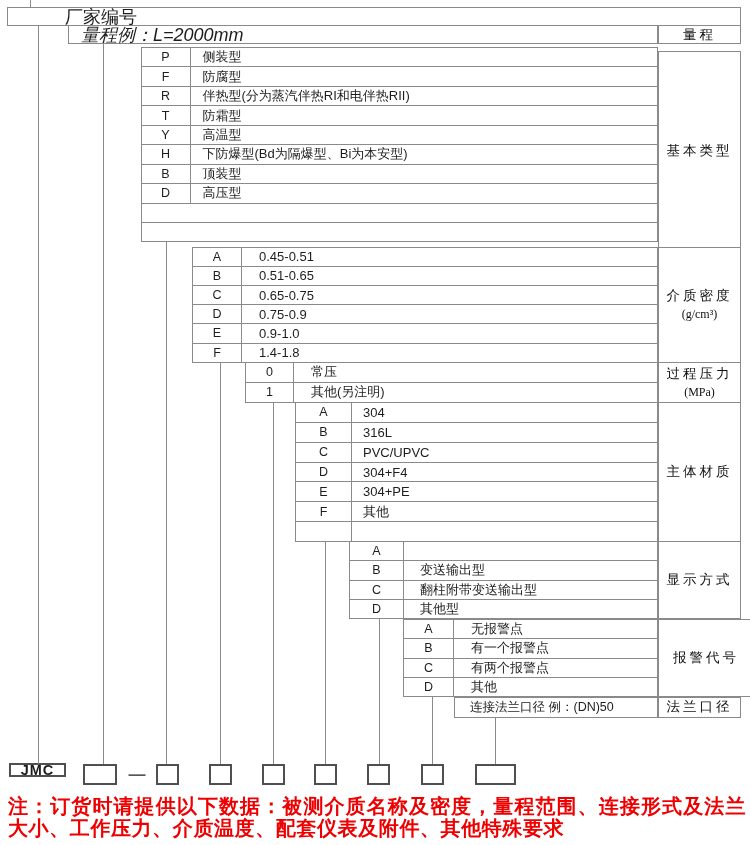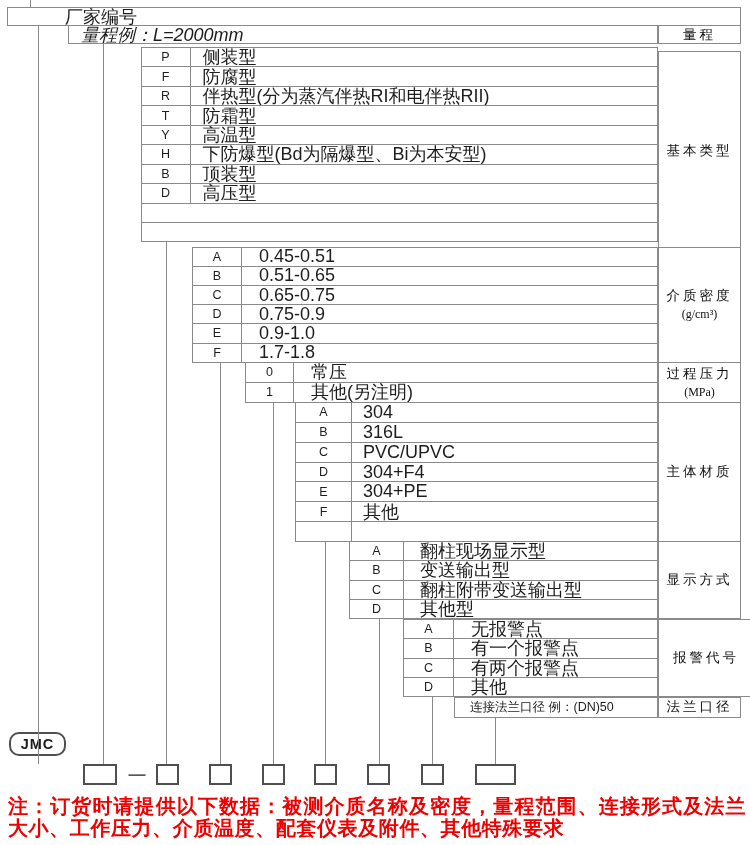--- a/index.html
+++ b/index.html
@@ -14,21 +14,21 @@
     position:relative;width:750px;height:845px;background:var(--bg);
     font-family:"Liberation Sans","DejaVu Sans",sans-serif;color:var(--text);
     overflow:hidden;
   }
   .abs{position:absolute;box-sizing:border-box;}
   .cellbox{border:1px solid var(--border);}
   .toptext{font-size:18px;display:flex;align-items:center;}
   .trow{display:flex;align-items:stretch;border:1px solid var(--border);background:#fff;}
   .trow .code{display:flex;align-items:center;justify-content:center;font-size:12.5px;border-right:1px solid var(--border);}
   .trow .code.nodiv{border-right:none;}
-  .trow .desc{flex:1;display:flex;align-items:center;font-size:18px;white-space:nowrap;overflow:hidden;}
+  .trow .desc{flex:1;display:flex;align-items:center;font-size:13px;white-space:nowrap;overflow:hidden;}
   .side-label{
     border:1px solid var(--border);display:flex;flex-direction:column;align-items:center;justify-content:center;
     font-family:"Liberation Serif","DejaVu Serif",serif;font-size:13.5px;color:#111;background:#fff;
   }
   .side-label .lab{letter-spacing:3px;white-space:nowrap;}
   .side-label .unit{letter-spacing:0;font-size:12px;margin-top:2px;white-space:nowrap;}
   .vline{width:1px;background:var(--border);}
   .slot{border:2px solid var(--box-border);background:#fff;}
   #jmc-box{
     border:2px solid var(--box-border);display:flex;align-items:center;justify-content:center;
@@ -52,21 +52,21 @@
   </div>
 
   <div class="abs cellbox toptext" style="left:68px;top:25px;width:590px;height:19px;">
     <span style="padding-left:12px;font-style:italic;">量程例：L=2000mm</span>
   </div>
 
   <div class="abs cellbox" style="left:454px;top:697px;width:204px;height:20.5px;display:flex;align-items:center;">
     <span style="padding-left:15px;font-size:12.5px;white-space:nowrap;">连接法兰口径 例：(DN)50</span>
   </div>
 
-  <div class="abs" id="jmc-box" style="left:9px;top:732px;width:57px;height:24px;border-radius:10px;">
+  <div class="abs" id="jmc-box" style="left:9px;top:763px;width:57px;height:14px;">
     <span>JMC</span>
   </div>
   <div class="abs" id="model-dash" style="left:119px;top:764px;width:36px;height:21px;">
     <span>—</span>
   </div>
 
   <div class="abs" id="order-note" style="left:8px;top:796px;width:738px;">
     <span>注：订货时请提供以下数据：被测介质名称及密度，量程范围、连接形式及法兰大小、工作压力、介质温度、配套仪表及附件、其他特殊要求</span>
   </div>
 
@@ -125,21 +125,21 @@
     <div class="abs trow" style="left: 192px; top: 304.21px; width: 466px; height: 20.17px;">
       <div class="code" style="width: 48px;">D</div>
       <div class="desc" style="padding-left: 17px;">0.75-0.9</div>
     </div>
     <div class="abs trow" style="left: 192px; top: 323.38px; width: 466px; height: 20.17px;">
       <div class="code" style="width: 48px;">E</div>
       <div class="desc" style="padding-left: 17px;">0.9-1.0</div>
     </div>
     <div class="abs trow" style="left: 192px; top: 342.55px; width: 466px; height: 20.17px;">
       <div class="code" style="width: 48px;">F</div>
-      <div class="desc" style="padding-left: 17px;">1.7-1.8</div>
+      <div class="desc" style="padding-left: 17px;">1.4-1.8</div>
     </div>
     <div class="abs trow" style="left: 245px; top: 361.7px; width: 413px; height: 21px;">
       <div class="code" style="width: 47px;">0</div>
       <div class="desc" style="padding-left: 17px;">常压</div>
     </div>
     <div class="abs trow" style="left: 245px; top: 381.7px; width: 413px; height: 21px;">
       <div class="code" style="width: 47px;">1</div>
       <div class="desc" style="padding-left: 17px;">其他(另注明)</div>
     </div>
     <div class="abs trow" style="left: 295px; top: 402px; width: 363px; height: 20.86px;">
@@ -165,21 +165,20 @@
     <div class="abs trow" style="left: 295px; top: 501.3px; width: 363px; height: 20.86px;">
       <div class="code" style="width: 55px;">F</div>
       <div class="desc" style="padding-left: 11px;">其他</div>
     </div>
     <div class="abs trow" style="left: 295px; top: 521.16px; width: 363px; height: 20.86px;">
       <div class="code" style="width: 55px;"></div>
       <div class="desc" style="padding-left: 11px;"></div>
     </div>
     <div class="abs trow" style="left: 349px; top: 541px; width: 309px; height: 20.25px;">
       <div class="code" style="width: 53px;">A</div>
-      <div class="desc" style="padding-left: 16px;">翻柱现场显示型</div>
     </div>
     <div class="abs trow" style="left: 349px; top: 560.25px; width: 309px; height: 20.25px;">
       <div class="code" style="width: 53px;">B</div>
       <div class="desc" style="padding-left: 16px;">变送输出型</div>
     </div>
     <div class="abs trow" style="left: 349px; top: 579.5px; width: 309px; height: 20.25px;">
       <div class="code" style="width: 53px;">C</div>
       <div class="desc" style="padding-left: 16px;">翻柱附带变送输出型</div>
     </div>
     <div class="abs trow" style="left: 349px; top: 598.75px; width: 309px; height: 20.25px;">

